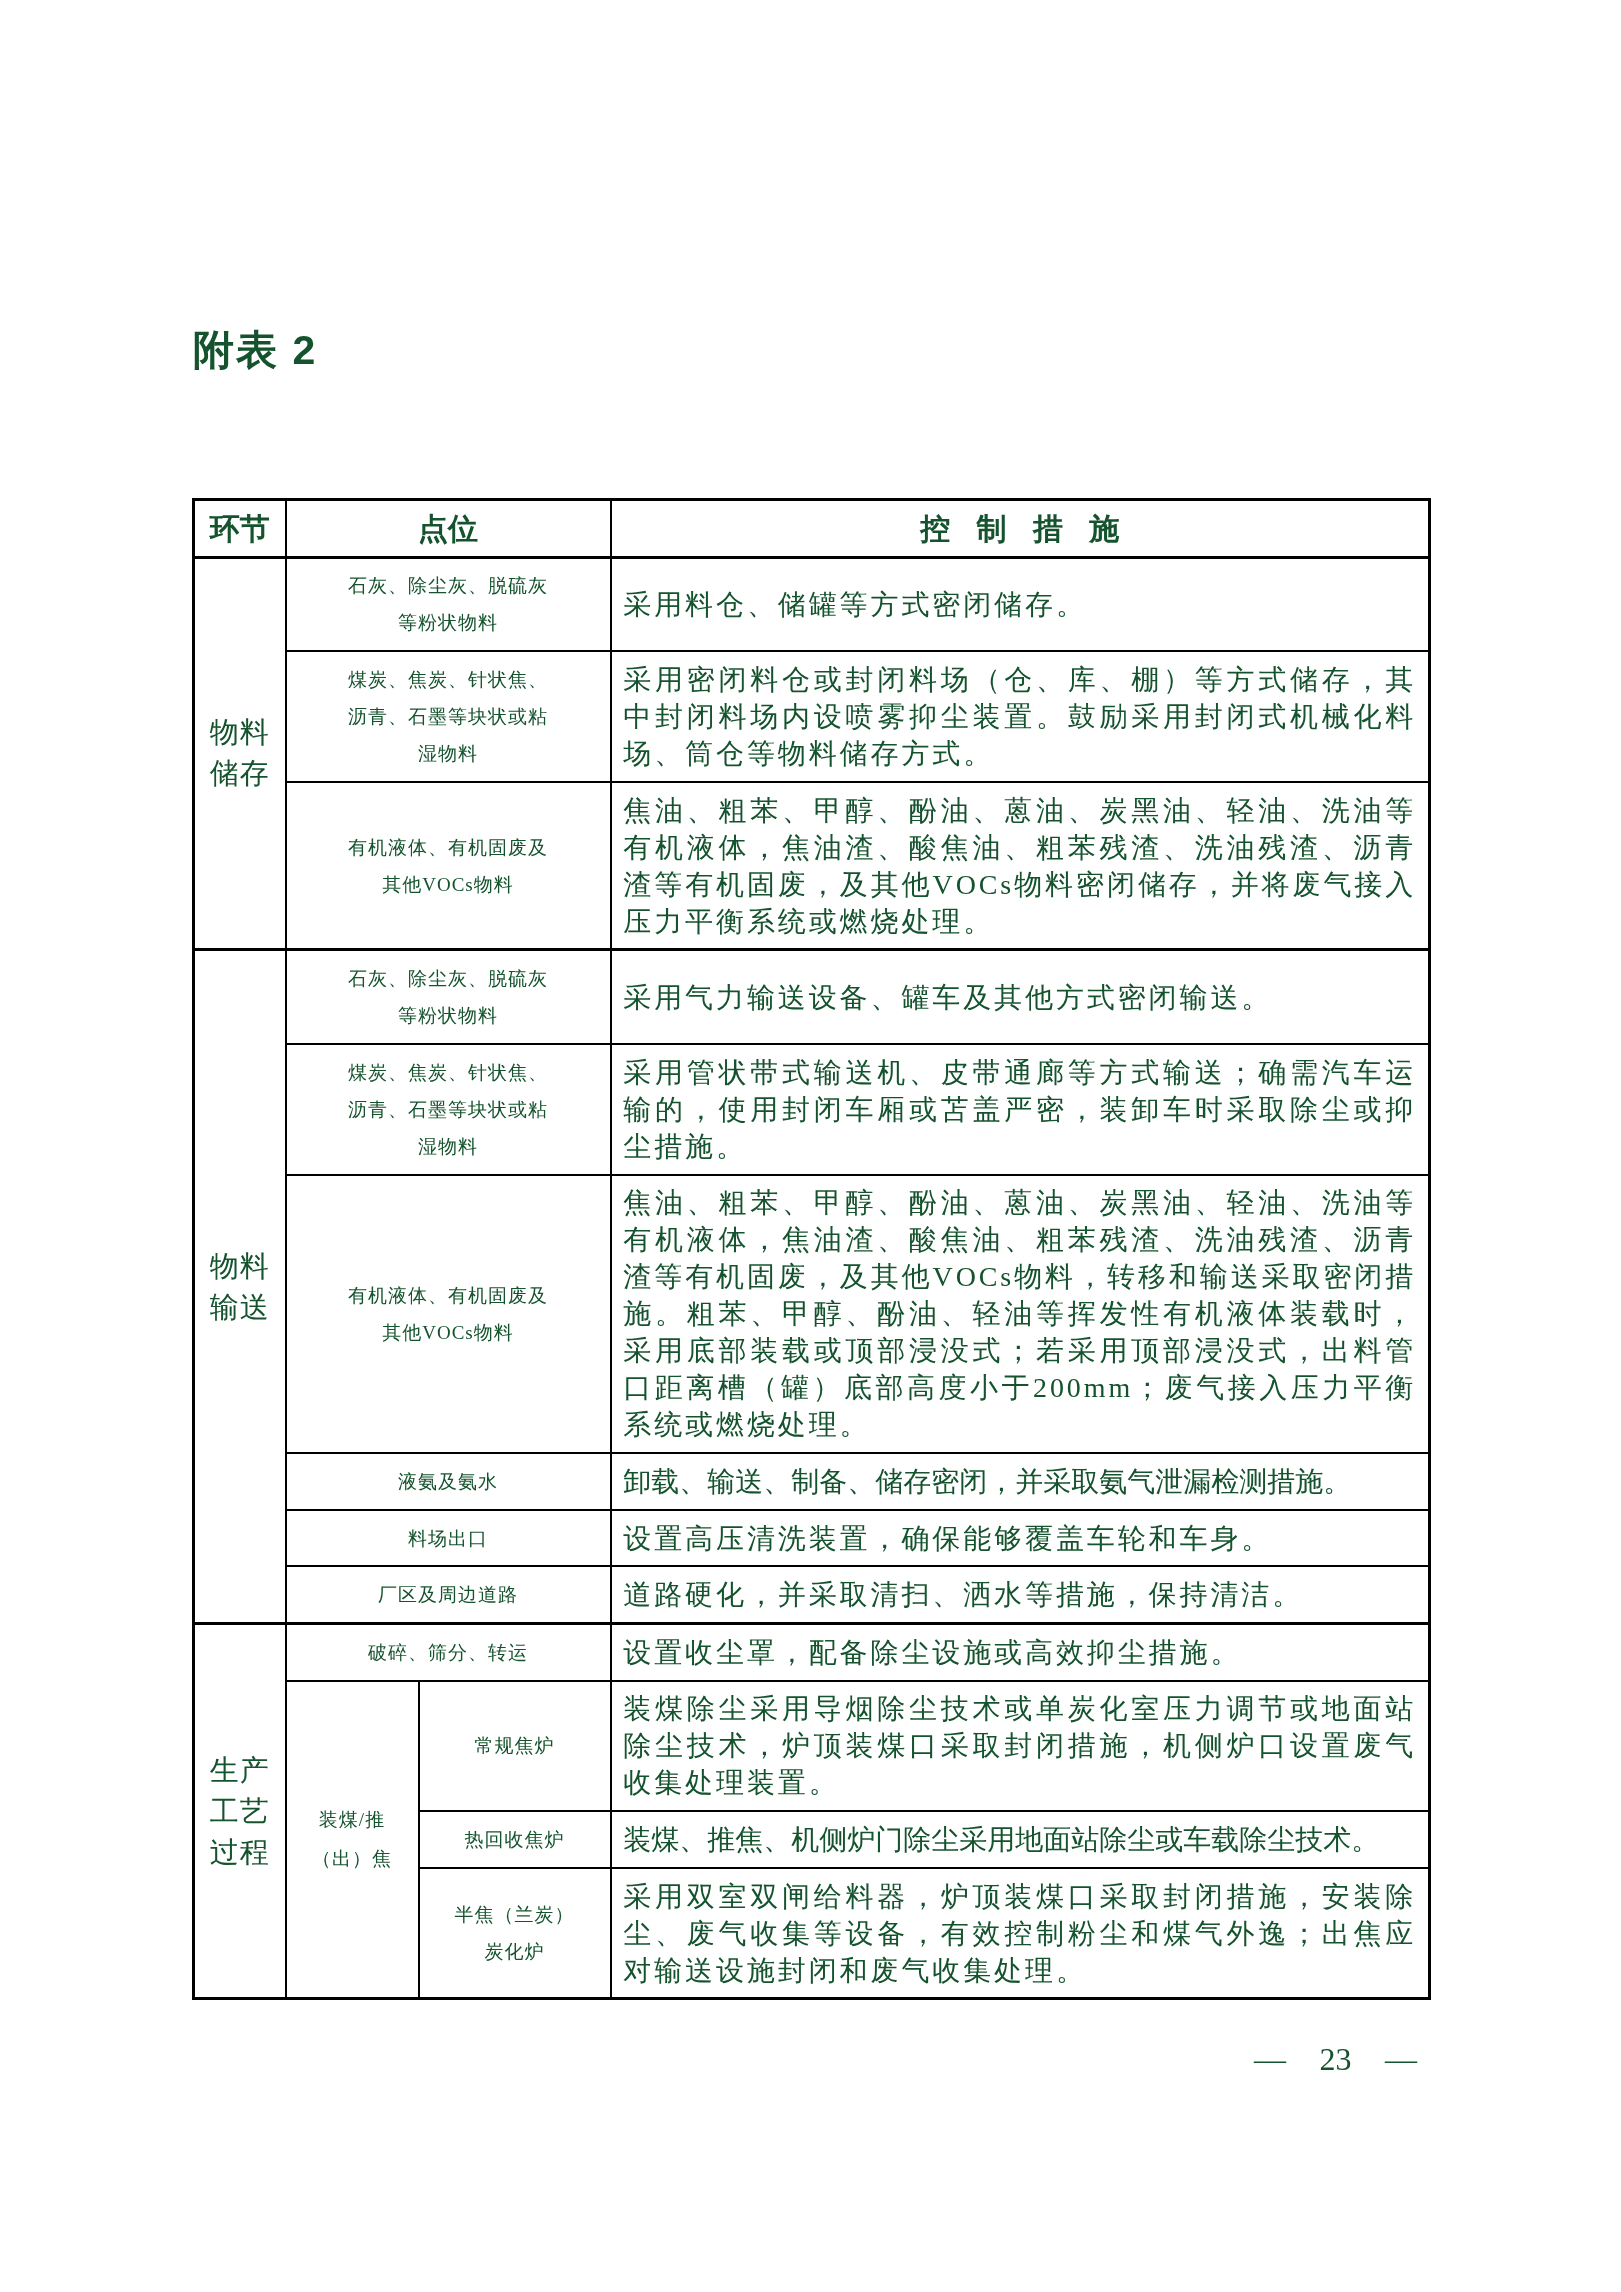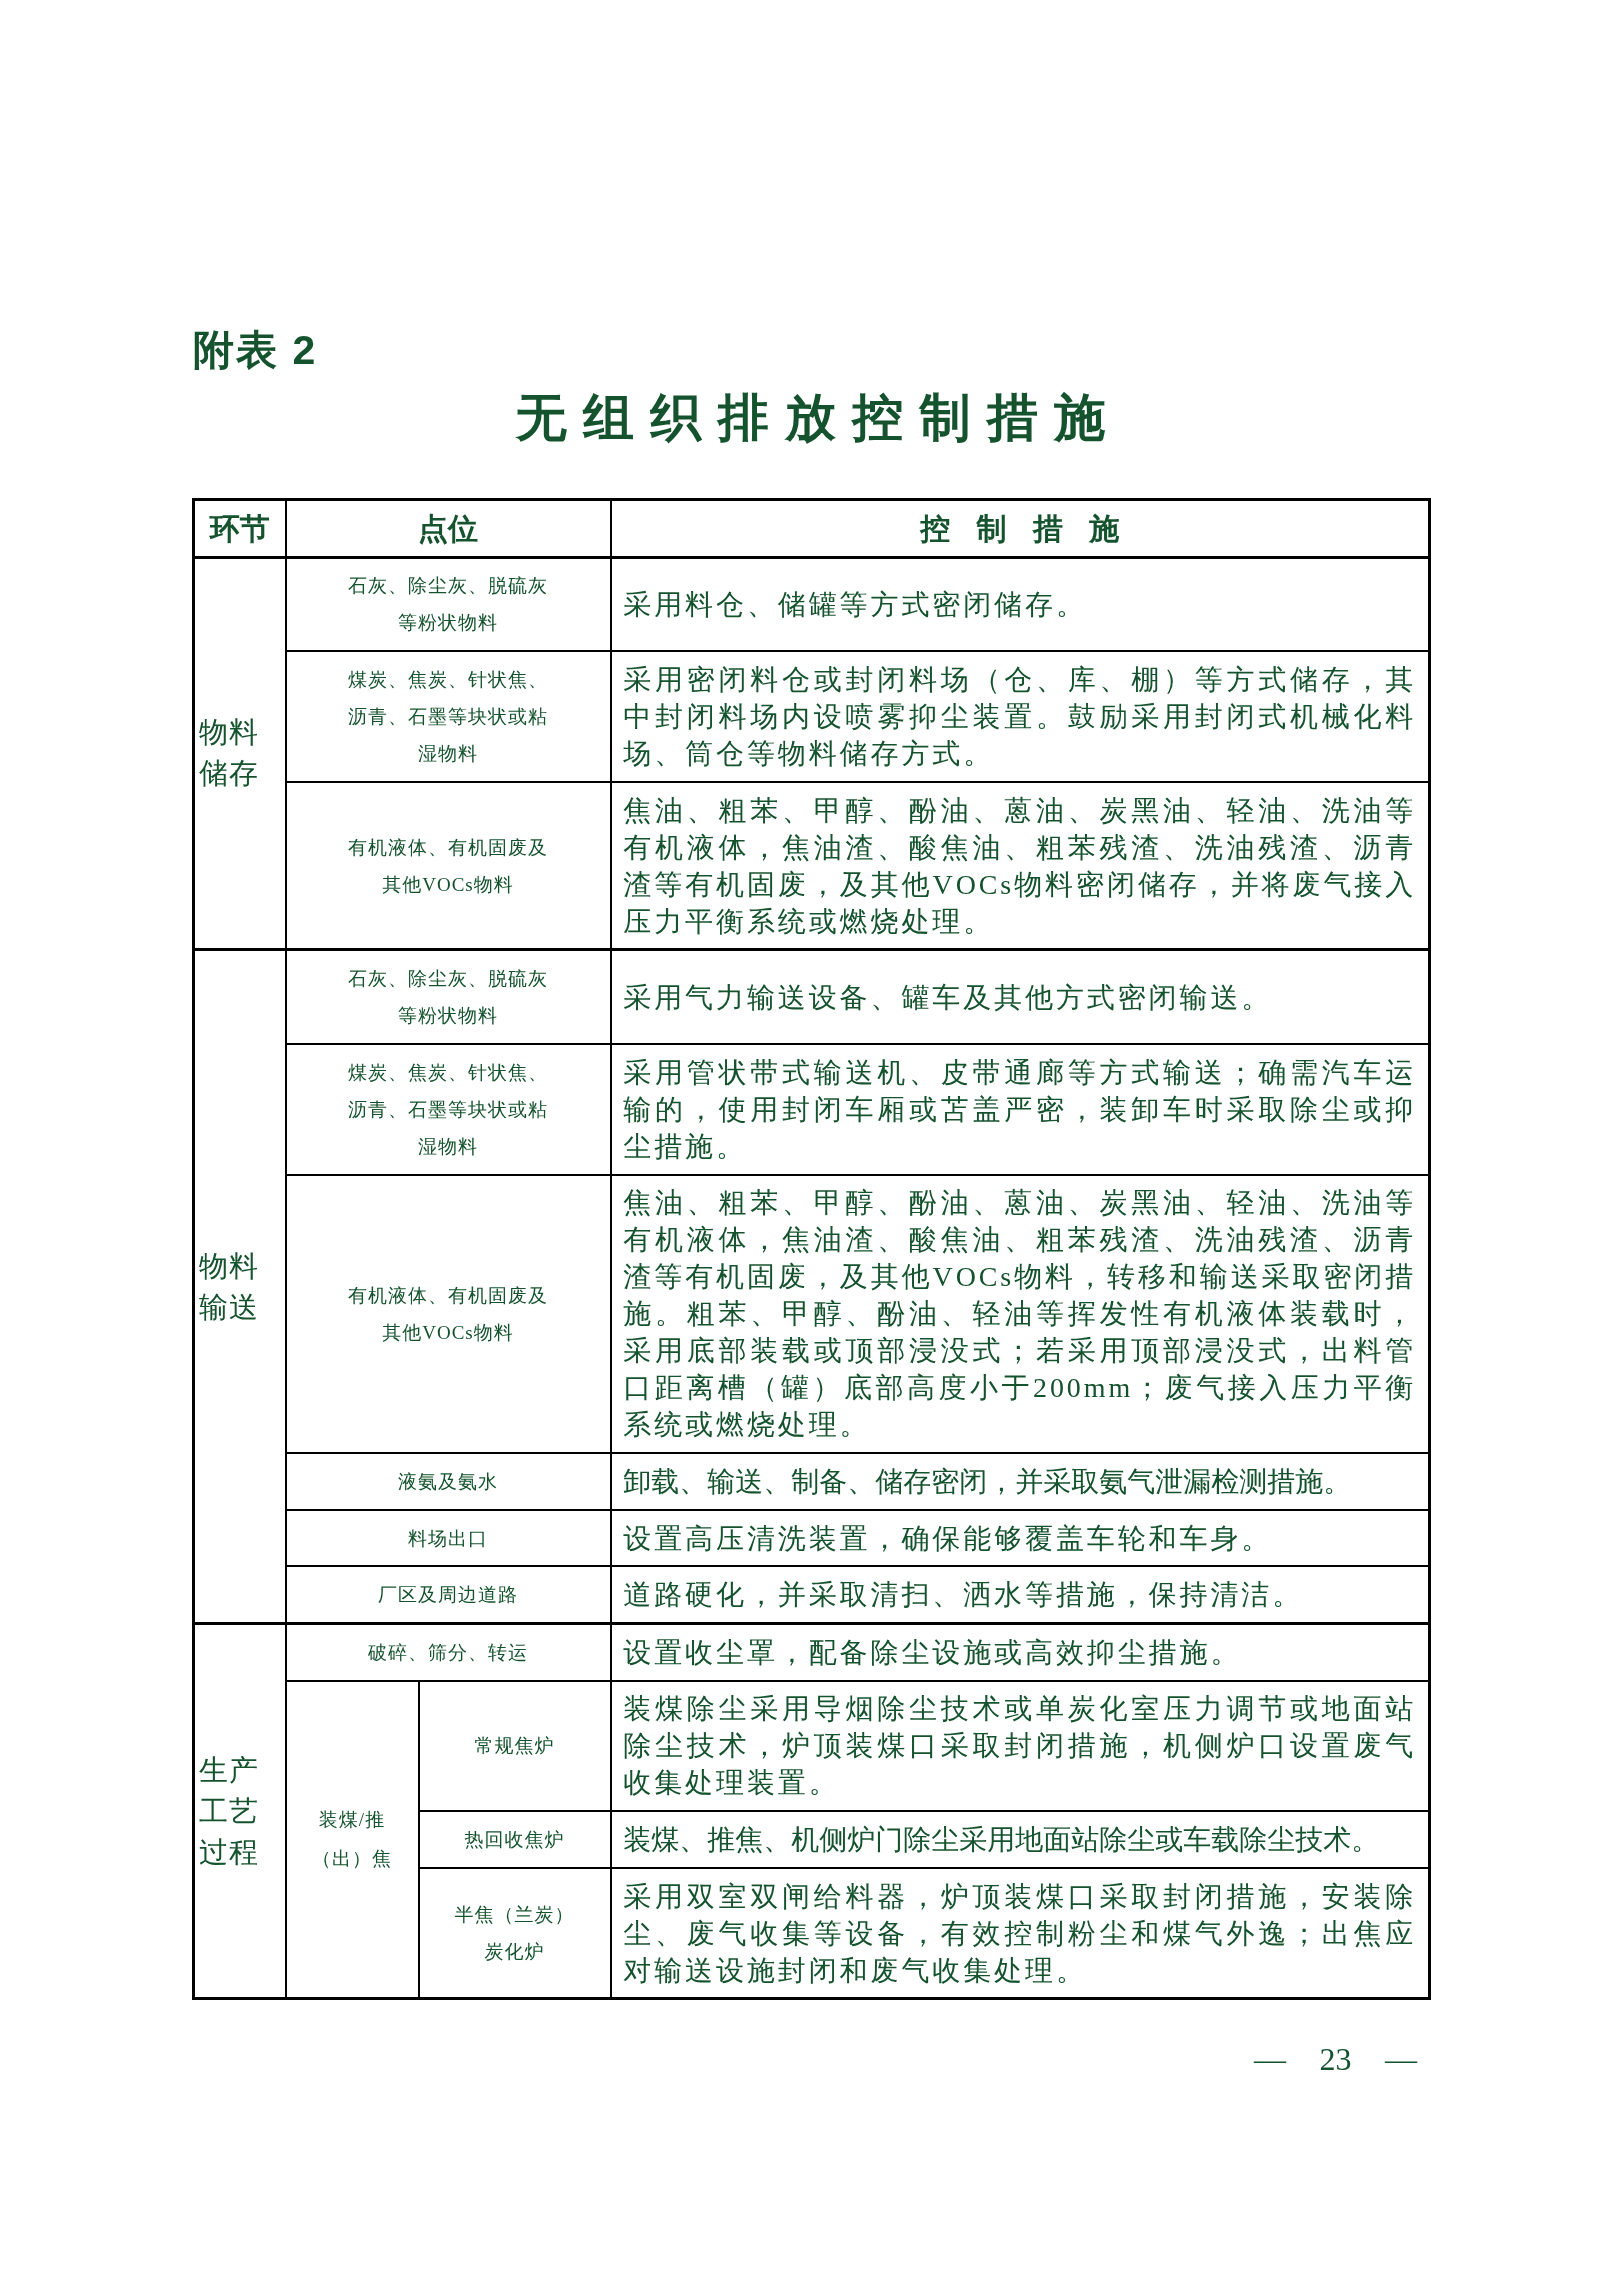--- a/index.html
+++ b/index.html
@@ -55,21 +55,21 @@
     padding: 7.8px 2px;
     text-align: center;
     line-height: 39px;
   }
   .main-table th.spread {
     letter-spacing: 0.88em;
     text-indent: 0.88em;
   }
   tr.section-start > td { border-top: 3.9px solid #000; }
   td.stage {
-    text-align: left;
+    text-align: center;
     white-space: pre-line;
     font-size: 29px;
     line-height: 41px;
     padding: 5.9px 3.9px;
     letter-spacing: 1px;
   }
   td.point {
     text-align: center;
     white-space: pre-line;
     font-size: 19px;
@@ -102,21 +102,20 @@
     font-family: "Liberation Serif", "DejaVu Serif", serif;
   }
 </style>
 </head>
 <body>
 
 <div class="page">
 
   <div class="appendix-label">附表 2</div>
 
-  <h1 class="doc-title">无组织排放控制措施</h1>
 
   <table class="main-table">
     <colgroup>
       <col style="width:92px">
       <col style="width:133px">
       <col style="width:192px">
       <col style="width:819px">
     </colgroup>
     <thead>
       <tr>

